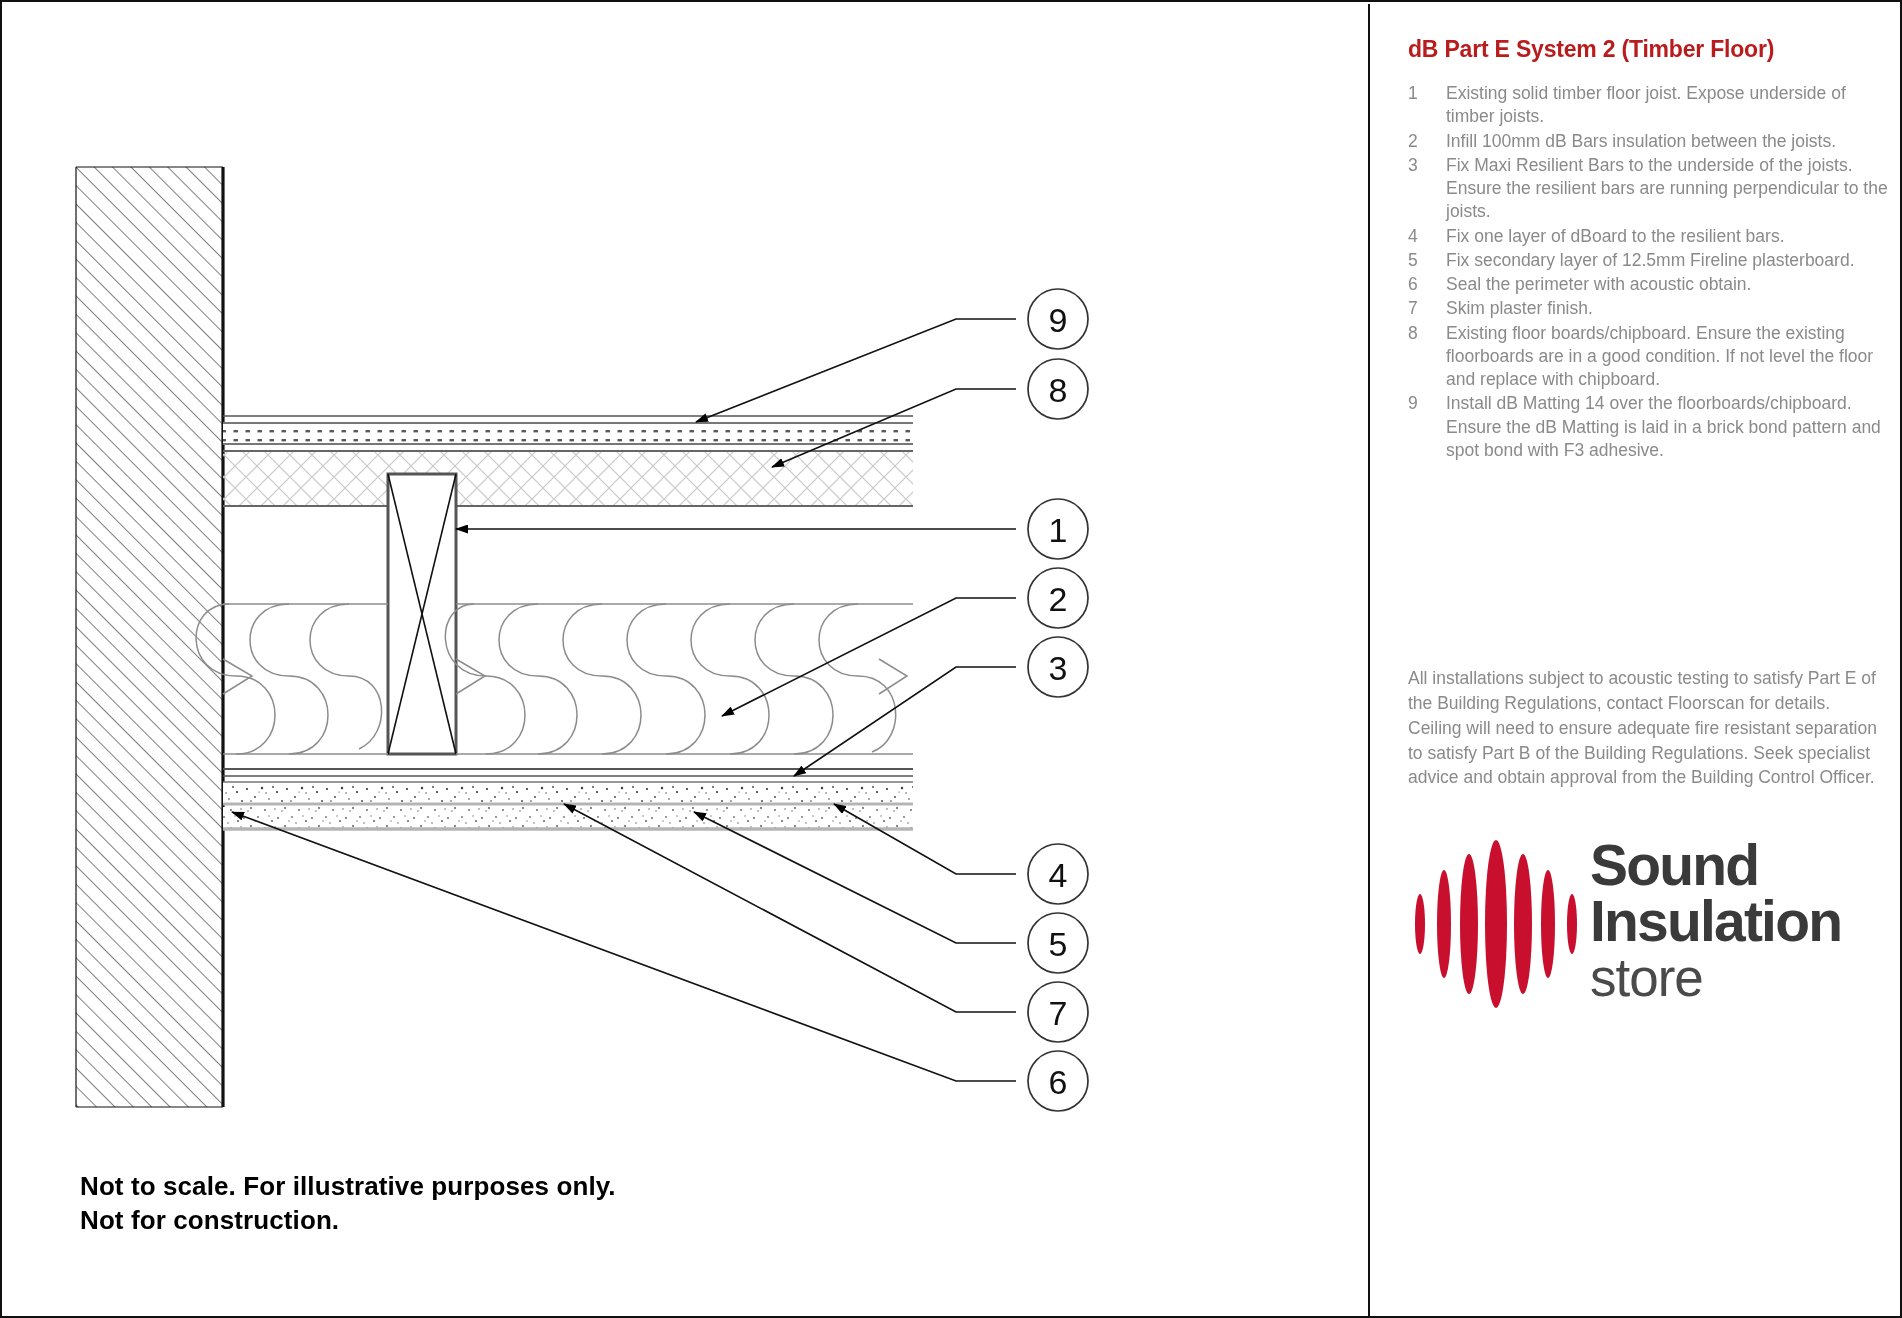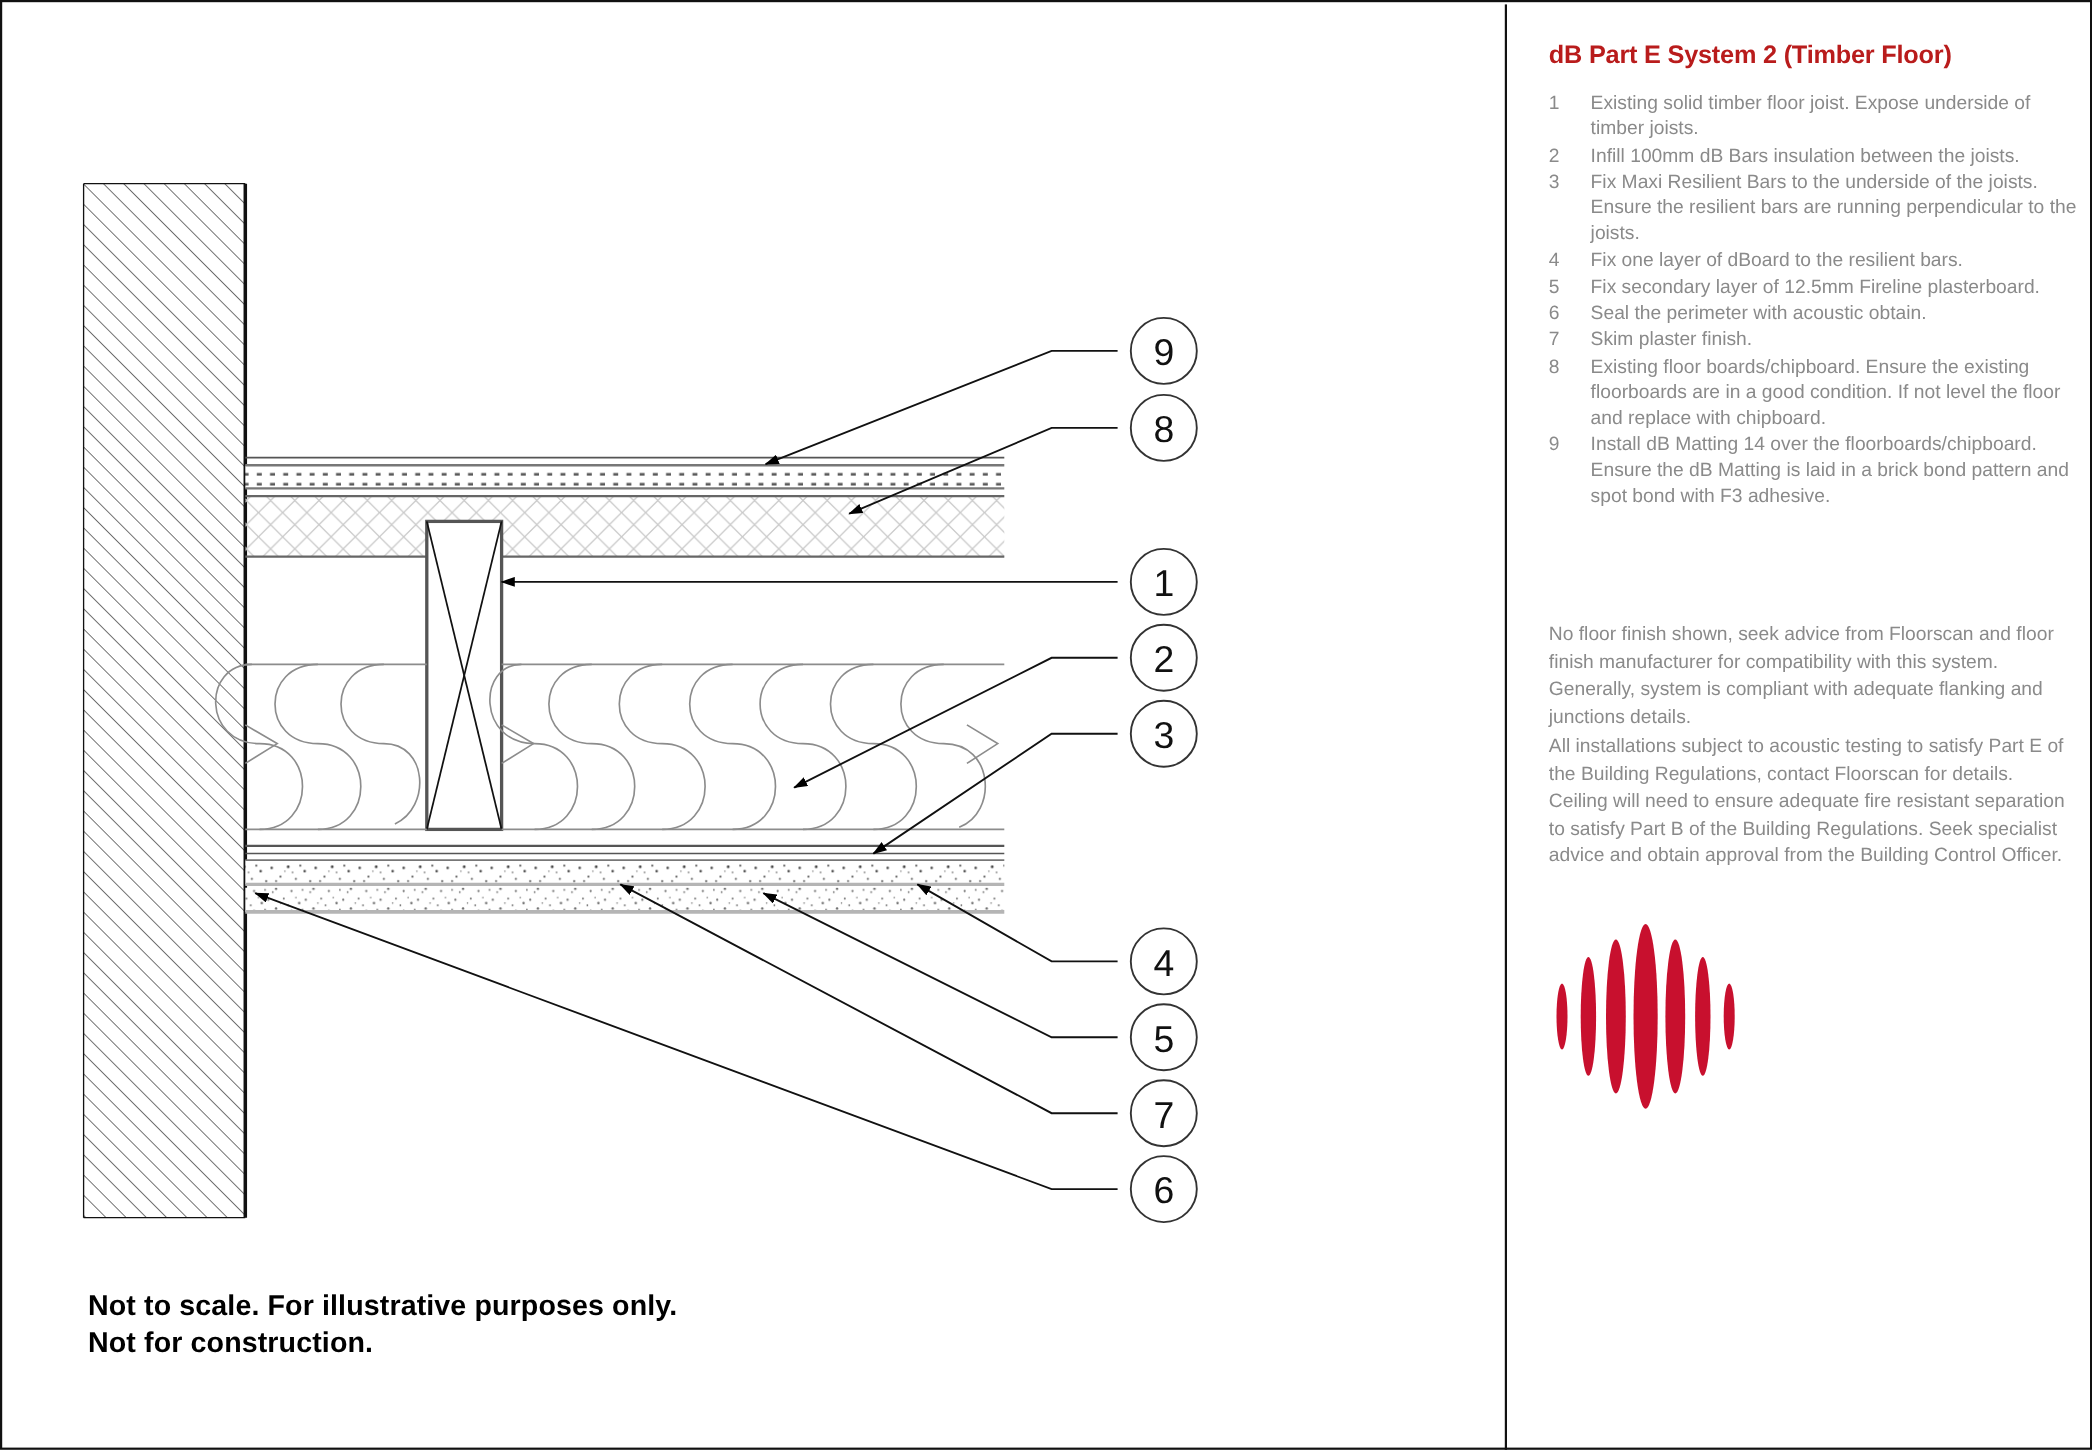--- a/index.html
+++ b/index.html
@@ -311,31 +311,35 @@
       <div class="note-row">
         <span class="note-num">8</span>
         <span class="note-text">Existing floor boards/chipboard. Ensure the existing floorboards are in a good condition. If not level the floor and replace with chipboard.</span>
       </div>
       <div class="note-row">
         <span class="note-num">9</span>
         <span class="note-text">Install dB Matting 14 over the floorboards/chipboard. Ensure the dB Matting is laid in a brick bond pattern and spot bond with F3 adhesive.</span>
       </div>
     </div>
 
-    <div class="para" id="para1">No floor finish shown, seek advice from Floorscan and floor finish manufacturer for compatibility with this system. Generally, system is compliant with adequate flanking and junctions details.</div>
     <div class="para" id="para2">All installations subject to acoustic testing to satisfy Part E of the Building Regulations, contact Floorscan for details. Ceiling will need to ensure adequate fire resistant separation to satisfy Part B of the Building Regulations. Seek specialist advice and obtain approval from the Building Control Officer.</div>
 
     <div id="logo">
       <svg width="180" height="180" viewBox="0 0 180 180" xmlns="http://www.w3.org/2000/svg">
         <g fill="#C8102E">
           <ellipse cx="8" cy="90" rx="5" ry="30"></ellipse>
           <ellipse cx="32" cy="90" rx="7" ry="54"></ellipse>
           <ellipse cx="57" cy="90" rx="9" ry="70"></ellipse>
           <ellipse cx="84" cy="90" rx="11" ry="84"></ellipse>
           <ellipse cx="111" cy="90" rx="9" ry="70"></ellipse>
           <ellipse cx="136" cy="90" rx="7" ry="54"></ellipse>
           <ellipse cx="160" cy="90" rx="5" ry="30"></ellipse>
         </g>
       </svg>
+      <div class="logo-wordmark">
+        <span class="lw1">Sound</span>
+        <span class="lw2">Insulation</span>
+        <span class="lw3">store</span>
+      </div>
     </div>
 
   </div>
 </div>
 
 </body></html>

